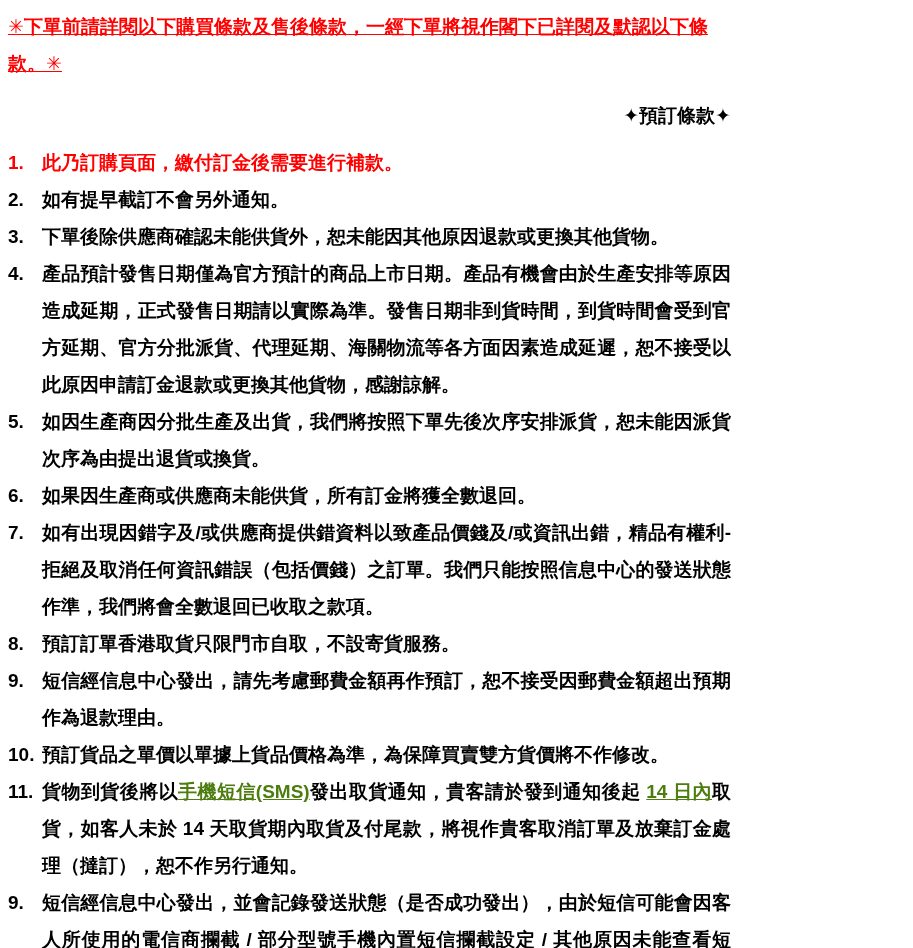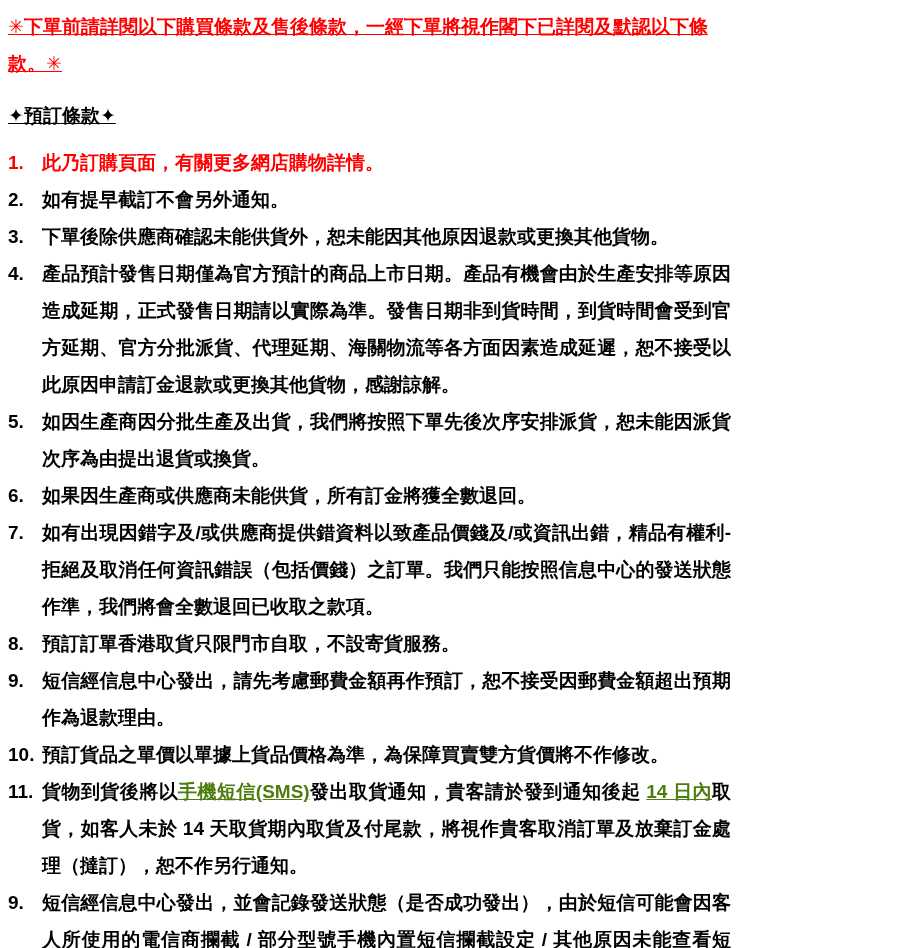--- a/index.html
+++ b/index.html
@@ -19,23 +19,23 @@
     background: #ffffff;
   }
   .doc-title {
     color: #FF0000;
     text-decoration: underline;
     line-height: 37px;
     margin-bottom: 15px;
   }
   .section-heading {
     color: #000000;
-    text-decoration: underline;
     line-height: 37px;
     margin-bottom: 10px;
+    text-align: right;
   }
   ol.terms {
     list-style: none;
     margin: 0;
     padding: 0;
   }
   ol.terms li {
     display: flex;
     align-items: flex-start;
     line-height: 37px;
@@ -65,21 +65,21 @@
 <body>
 
 <div class="page">
   <div class="doc-title">✳下單前請詳閱以下購買條款及售後條款，一經下單將視作閣下已詳閱及默認以下條款。✳</div>
 
   <div class="section-heading">✦預訂條款✦</div>
 
   <ol class="terms" id="terms-list">
       <li class="term-red">
         <span class="num">1.</span>
-        <span class="content"><span>此乃訂購頁面，有關更多網店購物詳情。</span></span>
+        <span class="content"><span>此乃訂購頁面，繳付訂金後需要進行補款。</span></span>
       </li>
       <li>
         <span class="num">2.</span>
         <span class="content"><span>如有提早截訂不會另外通知。</span></span>
       </li>
       <li>
         <span class="num">3.</span>
         <span class="content"><span>下單後除供應商確認未能供貨外，恕未能因其他原因退款或更換其他貨物。</span></span>
       </li>
       <li>

